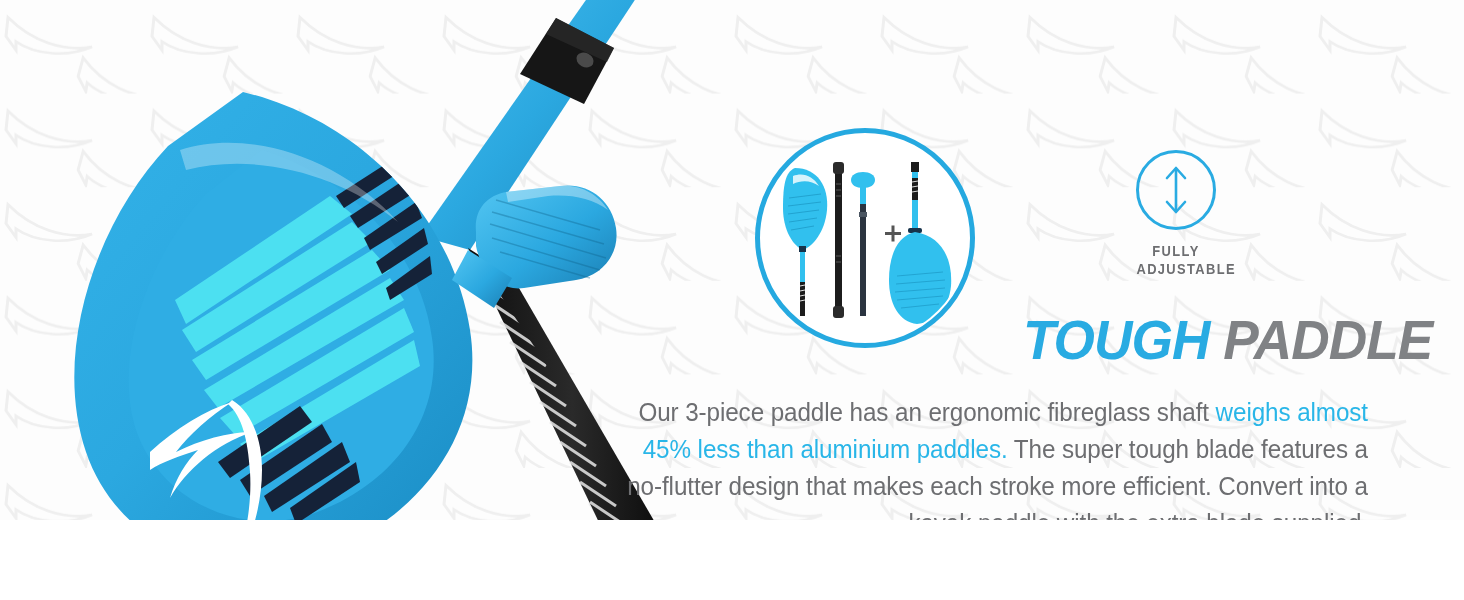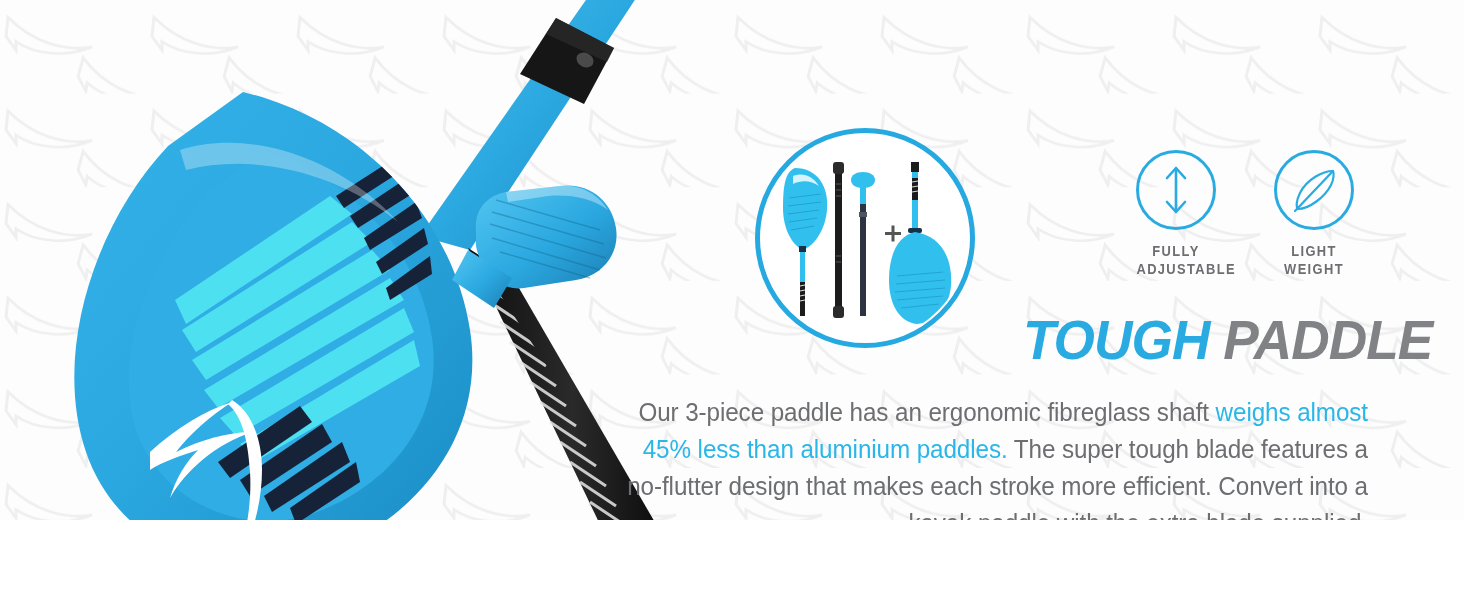--- a/index.html
+++ b/index.html
@@ -324,33 +324,20 @@
             <line x1="37" y1="16" x2="37" y2="58"></line>
             <polyline points="28,25 37,15 46,25"></polyline>
             <polyline points="28,49 37,59 46,49"></polyline>
           </g>
         </svg>
       </div>
       <div class="badge-label">FULLY
 ADJUSTABLE</div>
     </div>
 
-    <div class="badge">
-      <div class="badge-ring">
-        <svg viewBox="0 0 74 74" xmlns="http://www.w3.org/2000/svg">
-          <g stroke="#29ABE2" stroke-width="2.2" fill="none" stroke-linecap="round" stroke-linejoin="round">
-            <path d="M56 18 C 46 18, 30 26, 23 40 C 19 48, 19 54, 21 56
-                     C 32 56, 48 44, 54 32 C 57 26, 57 20, 56 18 Z"></path>
-            <line x1="56" y1="18" x2="18" y2="58"></line>
-          </g>
-        </svg>
-      </div>
-      <div class="badge-label">LIGHT
-WEIGHT</div>
-    </div>
 
   </div>
 
   <div class="headline">
     <span class="w1">TOUGH</span><span>&nbsp;</span><span class="w2">PADDLE</span>
   </div>
 
   <div class="body-copy">
     <span>Our 3-piece paddle has an ergonomic fibreglass shaft</span>
     <span class="hl">weighs almost 45% less than aluminium paddles.</span><span> The super tough</span>

